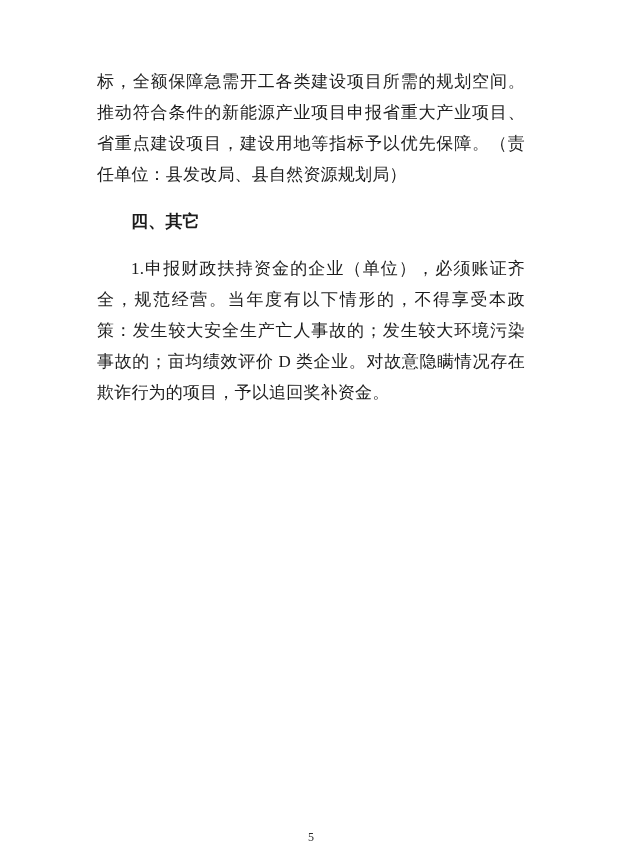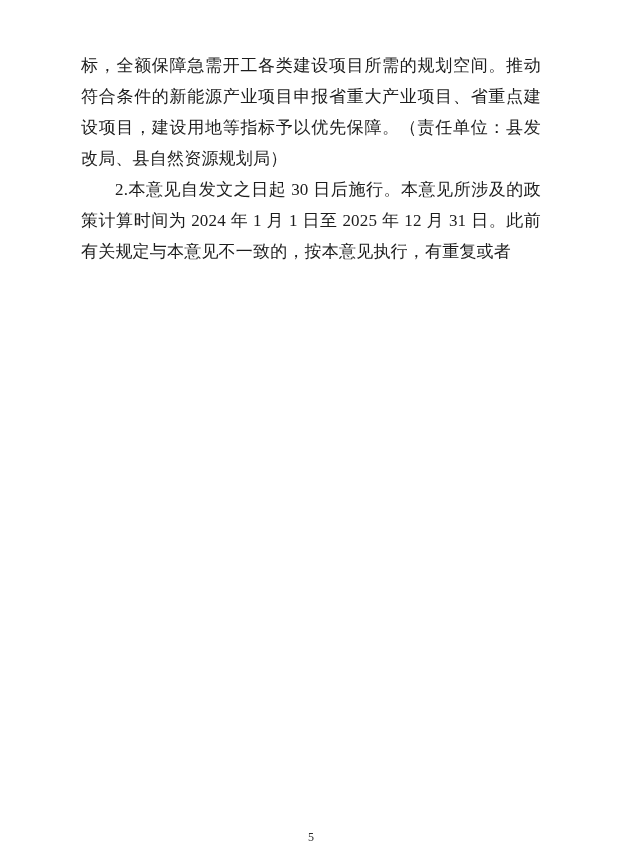--- a/index.html
+++ b/index.html
@@ -21,21 +21,21 @@
     left: 81px;
     top: 50px;
     width: 460px;
     font-size: 17px;
     line-height: 31px;
     text-align: justify;
     text-justify: inter-character;
     letter-spacing: 0.2px;
   }
   .para {
-    margin: 0;
+    margin: 16px;
     padding: 0;
     text-indent: 2em;
   }
   .para.cont {
     text-indent: 0;
   }
   .lead {
     font-weight: bold;
   }
   .heading {
@@ -56,20 +56,21 @@
 </head>
 <body>
 
 <div class="page">
   <div class="content">
 
     <p class="para cont">标，全额保障急需开工各类建设项目所需的规划空间。推动符合条件的新能源产业项目申报省重大产业项目、省重点建设项目，建设用地等指标予以优先保障。（责任单位：县发改局、县自然资源规划局）</p>
 
 
 
+    <p class="para heading">四、其它</p>
 
+    <p class="para">1.申报财政扶持资金的企业（单位），必须账证齐全，规范经营。当年度有以下情形的，不得享受本政策：发生较大安全生产亡人事故的；发生较大环境污染事故的；亩均绩效评价 D 类企业。对故意隐瞒情况存在欺诈行为的项目，予以追回奖补资金。</p>
 
-    <p class="para">2.本意见自发文之日起 30 日后施行。本意见所涉及的政策计算时间为 2024 年 1 月 1 日至 2025 年 12 月 31 日。此前有关规定与本意见不一致的，按本意见执行，有重复或者</p>
 
   </div>
 
   <div class="page-number">5</div>
 </div>
 
 </body></html>

